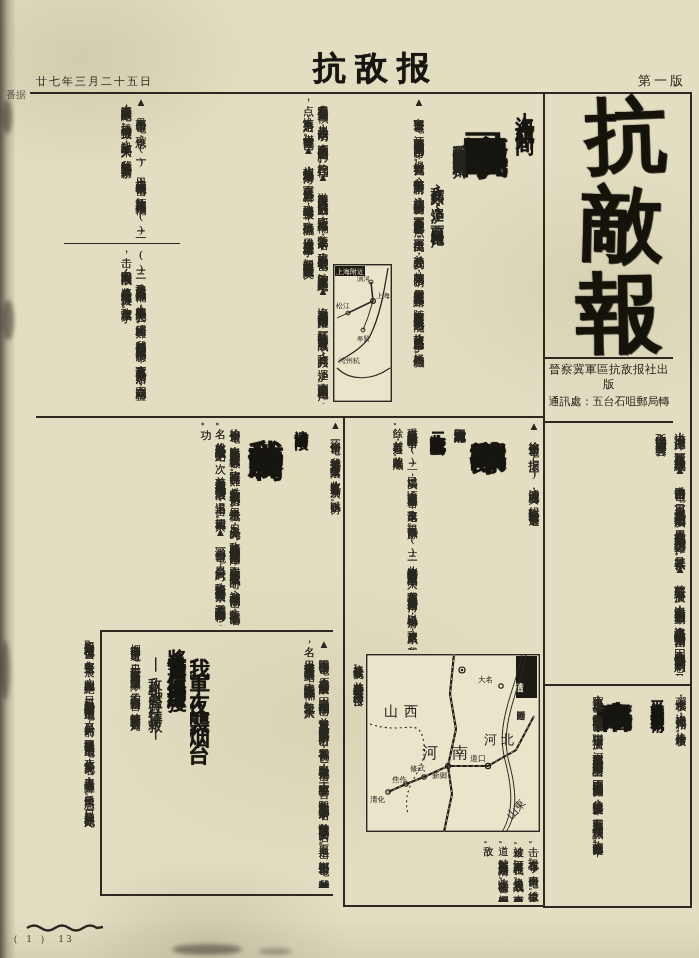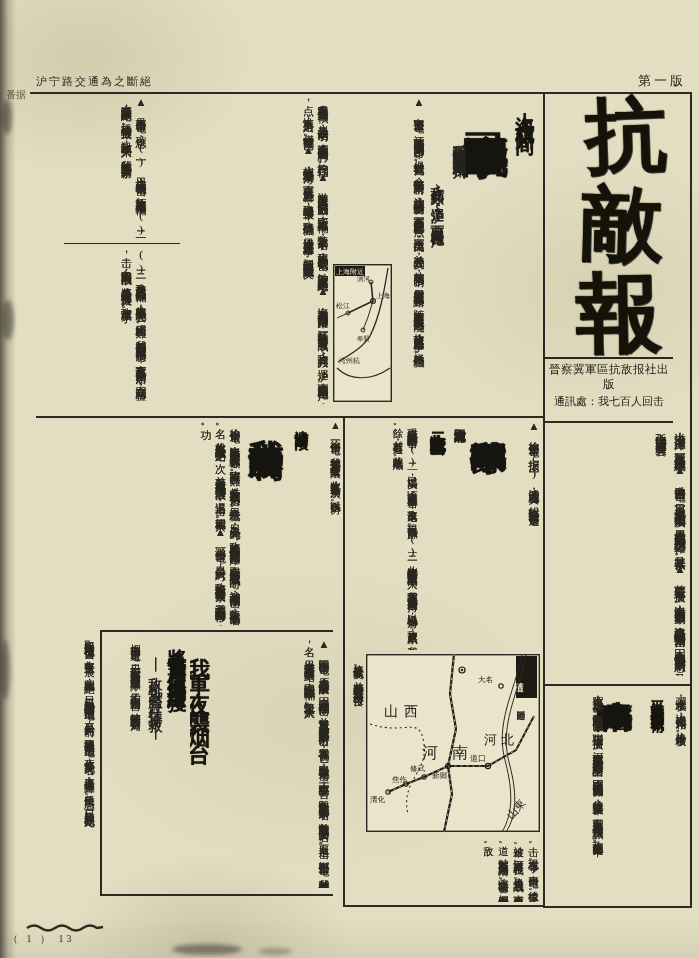--- a/index.html
+++ b/index.html
@@ -24,21 +24,22 @@
     line-height:88px;color:#141209;text-shadow:0 0 1.5px #141209,1px 1px 0 rgba(20,18,9,.7);}
   .publine{color:#1d1b14;}
   svg text{font-family:"Liberation Serif","DejaVu Serif",serif;}
   .smudge{position:absolute;border-radius:50%;filter:blur(2px);}
 </style>
 </head>
 <body>
 
 <div id="page">
 
-  <div class="abs" style="left:36px;top:74px;font-size:11px;letter-spacing:2px;color:#2a2820;">沪宁路交通為之斷絕</div>
+  <div class="abs" style="left:36px;top:74px;font-size:11px;letter-spacing:2px;color:#2a2820;">廿七年三月二十五日</div>
+  <div class="abs headline" style="left:296px;top:46px;width:160px;font-size:33px;letter-spacing:9px;text-align:center;">抗敌报</div>
   <div class="abs" style="left:638px;top:72px;font-size:13px;letter-spacing:3px;color:#25231b;">第一版</div>
   <div class="abs" style="left:6px;top:88px;font-size:10px;color:#3a372c;opacity:.8;">番据</div>
   <div class="hr" style="left:30px;top:92px;width:661px;"></div>
 
   <div class="vr" style="left:543px;top:92px;height:816px;"></div>
   <div class="vr" style="left:690px;top:92px;height:816px;"></div>
   <div class="vr" style="left:343px;top:416px;height:490px;"></div>
   <div class="hr" style="left:36px;top:416px;width:507px;"></div>
   <div class="hr" style="left:64px;top:243px;width:116px;height:1.4px;"></div>
   <div class="hr" style="left:545px;top:684px;width:146px;"></div>
@@ -49,21 +50,21 @@
   <div class="vr" style="left:100px;top:630px;height:264px;"></div>
 
   <div class="abs" style="left:556px;top:92px;">
     <div class="mast-char" style="transform:rotate(-2deg) translateX(4px);">抗</div>
     <div class="mast-char" style="transform:rotate(1.5deg);">敵</div>
     <div class="mast-char" style="transform:rotate(-1deg) translateX(-3px) scale(1.06);">報</div>
   </div>
 
   <div class="abs" style="left:545px;top:357px;width:128px;height:62px;border-top:2px solid #2b2921;border-bottom:2px solid #2b2921;text-align:center;">
     <div class="publine" style="font-size:11.5px;margin-top:3px;letter-spacing:.5px;">晉察冀軍區抗敌报社出版</div>
-    <div class="publine" style="font-size:11px;margin-top:2px;">通訊處：我七百人回击</div>
+    <div class="publine" style="font-size:11px;margin-top:2px;">通訊處：五台石咀郵局轉</div>
   </div>
 
   <div class="abs vt headline" style="left:502px;top:96px;width:36px;height:160px;font-size:19px;letter-spacing:6px;">上海杭州间</div>
   <div class="abs vt headline" style="left:468px;top:108px;width:38px;height:306px;font-size:31px;letter-spacing:2px;transform:scaleX(1.5);transform-origin:center top;">已廣泛開展游击战争</div>
   <div class="abs vt" style="left:448px;top:134px;width:20px;height:282px;font-size:13.5px;font-weight:bold;letter-spacing:1.5px;">我軍切斷沪杭公路進攻上海杭州</div>
   <div class="abs vt" style="left:426px;top:176px;width:20px;height:240px;font-size:13.5px;font-weight:bold;letter-spacing:1.5px;">敌伤兵頻〻運沪〻西可闻枪砲声</div>
   <div class="abs vt bodytxt" style="left:390px;top:96px;width:36px;height:314px;">▲甯波十三日電：江苏東南隅奉賢南滙川沙一帶，俱被我克復。井蚌致奉賢南桥，沪杭公路已被切斷，我軍万餘人配置各要点，壁軍撫民，并設公安局，放棄岡步哨，與新昌我軍取得联絡，随時有攻取嘉興杭州之可能，故敌連日趕築工事，極為恐慌。</div>
   <div class="abs vt bodytxt" style="left:152px;top:96px;width:178px;height:308px;">我奉賢县長栠有禎，川沙县長李治明，南滙县劉長命閨村，均已到任。▲游擊隊十八日在江陰附近出動，毁敌汽車一輛，斃敌十余名，敌馬隊亦被我截击，沪宁路交通為之斷絕。▲上海近郊我游击隊甚為活躍，虹桥龍華一帶連日有激战，敌湾兵頻〻運沪。滬西可聞枪砲声，敌築碉堡於公路要点，惟兵力不足，僅能守备而已。▲杭州近郊敌兵單薄，我軍已迫近笕桥，敌機場被毁，敌極恐慌，連日增兵並赶築工事，闻我游击隊已入城郊矣。</div>
   <div class="abs vt bodytxt" style="left:38px;top:96px;width:110px;height:145px;">▲南昌十三日電：確息：(一)十日杭州亦被我砲击，坏敌汽車四十余輛。(二)敌德公路上交通梁五段斷絕，桥梁均被拆毁。殺敌哨兵十人，我分隊連進攻拱家桥。</div>
   <div class="abs vt bodytxt" style="left:38px;top:248px;width:110px;height:156px;">(三)敌吴興汽車二百餘輛，由杭嘉公路北去，綏靖困難。我某營八日毁敌汽車在濆一帶。東北敌百餘人佔家店，立門南林堡，我七百人回击，向南毁洞殘敌，將堡壘粮柆搆焚毁，敌守屋拱手。</div>

